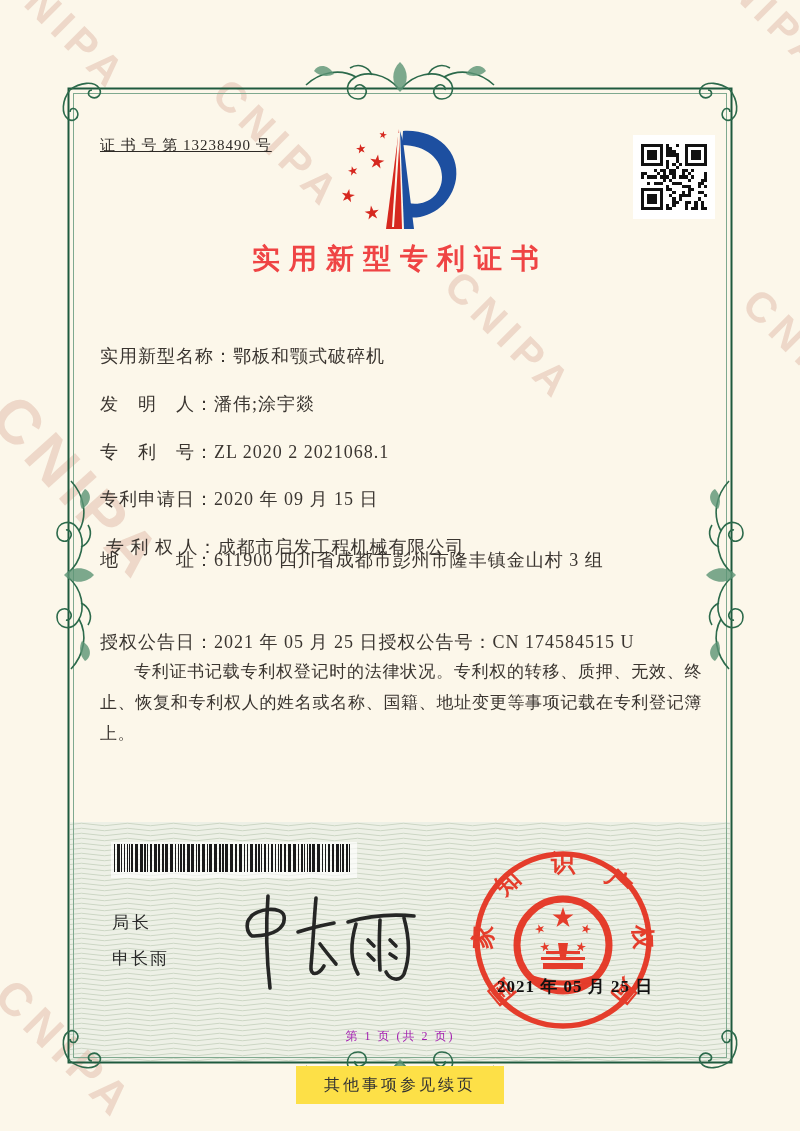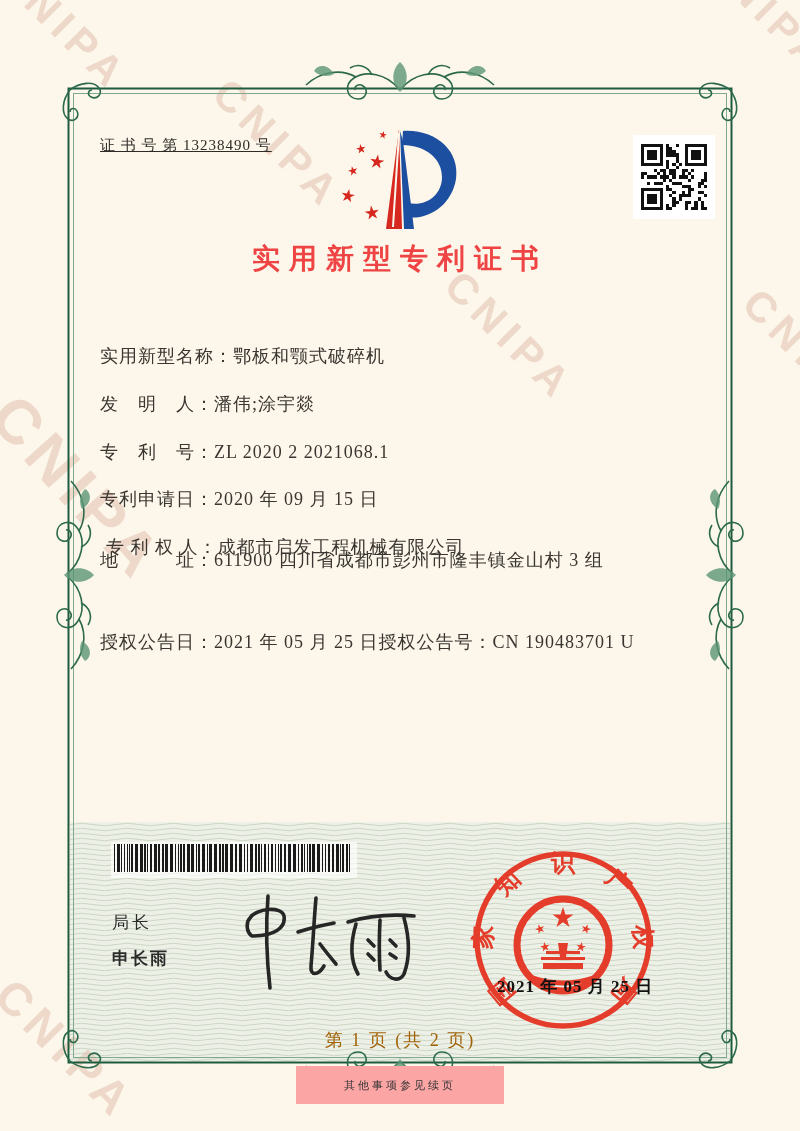--- a/index.html
+++ b/index.html
@@ -38,26 +38,26 @@
   .logo{left:336px;top:127px;width:130px;height:104px;}
   .qr{left:633px;top:135px;width:82px;height:84px;background:#ffffff;display:flex;align-items:center;justify-content:center;}
   .row{left:100px;font-size:18px;letter-spacing:1px;white-space:nowrap;color:#3a3530;}
   .r0{top:344px;} .r1{top:392px;} .r2{top:440px;} .r3{top:487px;}
   .r4{top:535px;margin-left:6px;} .r5{top:548px;} .r6{top:630px;}
   .grant{}
   .paras{left:100px;top:656px;width:602px;font-size:17px;line-height:31px;text-align:justify;color:#3a3530;letter-spacing:.5px;}
   .paras p{margin:0;text-indent:2em;}
   .barcode{left:111px;top:842px;background:rgba(255,255,255,.65);padding:2px 3px;}
   .director-label{left:112px;top:911px;font-family:"Liberation Sans","DejaVu Sans",sans-serif;font-size:17px;letter-spacing:3px;color:#2b2b2b;text-align:right;}
-  .director-name{left:112px;top:947px;font-family:"Liberation Sans","DejaVu Sans",sans-serif;font-size:17px;letter-spacing:2px;color:#2b2b2b;font-weight:bold;}
+  .director-name{left:112px;top:947px;font-family:"Liberation Sans","DejaVu Sans",sans-serif;font-size:17px;letter-spacing:2px;color:#2b2b2b;}
   .sig{left:230px;top:892px;z-index:5;}
   .seal{left:468px;top:845px;z-index:6;}
   .seal-date{left:497px;top:975px;font-size:17px;font-weight:bold;letter-spacing:1px;z-index:7;color:#111;}
-  .page-info{left:0;right:0;top:1028px;text-align:center;font-size:18px;letter-spacing:2px;z-index:5;color:#a16207;}
-  .note{left:296px;top:1066px;width:208px;height:38px;background:#fca5a5;z-index:8;display:flex;align-items:center;justify-content:center;font-size:11px;letter-spacing:3px;color:#333;}
+  .page-info{left:0;right:0;top:1028px;text-align:center;font-size:12px;letter-spacing:2px;z-index:5;color:#a21caf;}
+  .note{left:296px;top:1066px;width:208px;height:38px;background:#fde047;z-index:8;display:flex;align-items:center;justify-content:center;font-size:16px;letter-spacing:3px;color:#333;}
 </style>
 </head>
 <body>
 
 <svg width="0" height="0" style="position:absolute" aria-hidden="true">
   <defs>
     <path id="star" d="M0,-1 L0.225,-0.31 L0.951,-0.309 L0.363,0.118 L0.588,0.809 L0,0.382 L-0.588,0.809 L-0.363,0.118 L-0.951,-0.309 L-0.225,-0.31 Z"></path>
     <g id="flo-half">
       <path class="orn" d="M-2,0 C-14,-14 -34,-18 -46,-10 C-57,-3 -53,11 -42,11 C-34,11 -31,2 -37,-2 C-41,-5 -46,-2 -45,2"></path>
       <path class="orn" d="M-44,-11 C-60,-20 -80,-16 -94,-3"></path>
@@ -348,24 +348,25 @@
 <div class="abs row r3">
   <span>专利申请日：</span><span>2020 年 09 月 15 日</span>
 </div>
 <div class="abs row r4">
   <span>专 利 权 人：</span><span>成都市启发工程机械有限公司</span>
 </div>
 <div class="abs row r5">
   <span>地　　　址：</span><span>611900 四川省成都市彭州市隆丰镇金山村 3 组</span>
 </div>
 <div class="abs row r6">
-  <span>授权公告日：</span><span>2021 年 05 月 25 日</span><span class="grant">授权公告号：</span><span>CN 190483701 U</span>
+  <span>授权公告日：</span><span>2021 年 05 月 25 日</span><span class="grant">授权公告号：</span><span>CN 174584515 U</span>
 </div>
 
 <div class="abs paras">
+  <p>专利证书记载专利权登记时的法律状况。专利权的转移、质押、无效、终止、恢复和专利权人的姓名或名称、国籍、地址变更等事项记载在专利登记簿上。</p>
 </div>
 
 <div class="abs barcode">
   <svg id="bcsvg" width="240" height="28">
       <rect x="0" y="0" width="1" height="28" fill="#1a1a1a"></rect>
       <rect x="3" y="0" width="3" height="28" fill="#1a1a1a"></rect>
       <rect x="7" y="0" width="1" height="28" fill="#1a1a1a"></rect>
       <rect x="10" y="0" width="1" height="28" fill="#1a1a1a"></rect>
       <rect x="13" y="0" width="1" height="28" fill="#1a1a1a"></rect>
       <rect x="15" y="0" width="1" height="28" fill="#1a1a1a"></rect>

